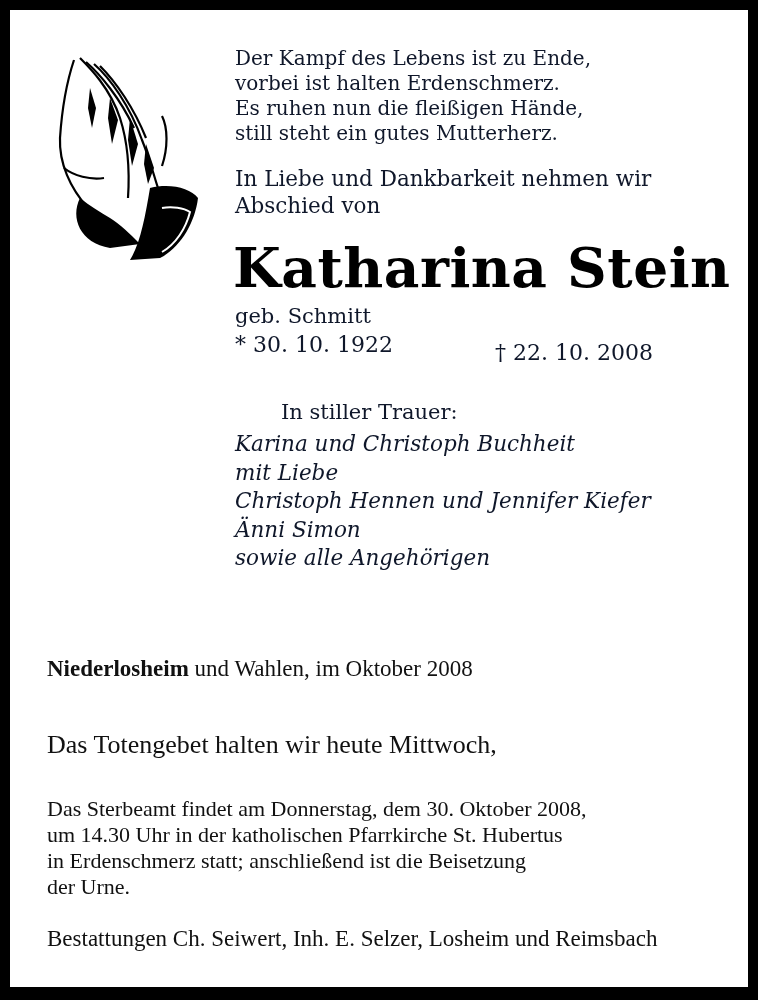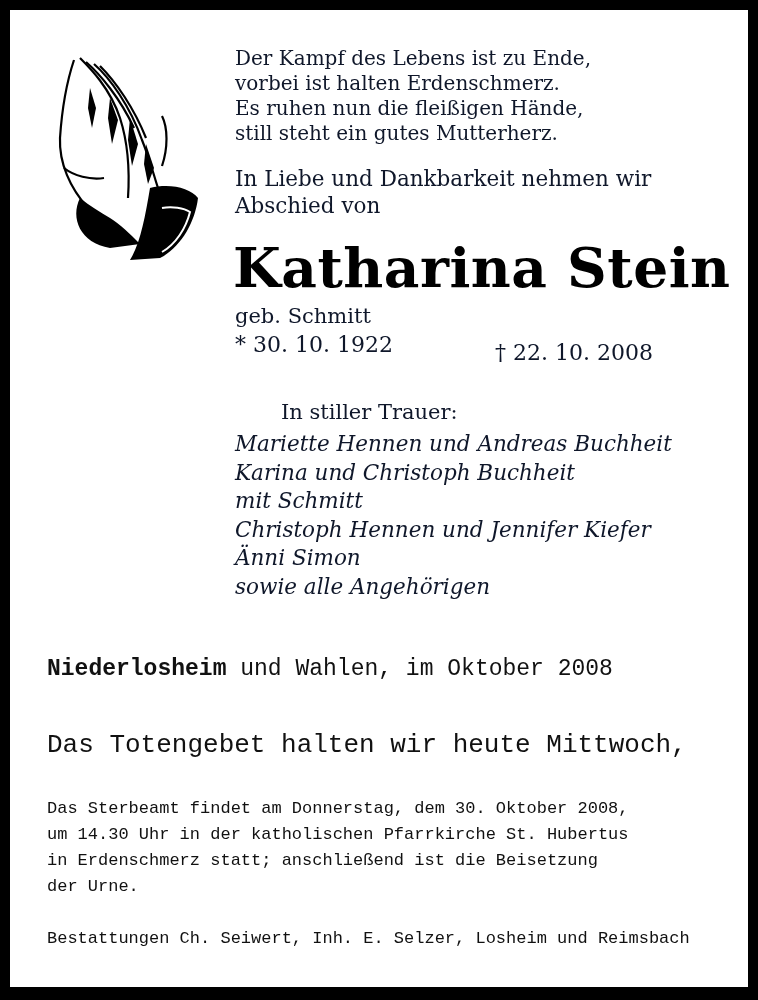--- a/index.html
+++ b/index.html
@@ -1,34 +1,34 @@
 <!DOCTYPE html>
 <html><head>
 <meta charset="utf-8">
 <style>
   html,body{margin:0;padding:0;background:#000;}
   body{width:758px;height:1000px;position:relative;overflow:hidden;}
   .sheet{position:absolute;left:10px;top:10px;width:738px;height:977px;background:#fff;}
   .serif{font-family:"DejaVu Serif","Liberation Serif",serif;color:#0f172a;}
-  .cond{font-family:Liberation Mono, monospace;color:#111;}
+  .cond{font-family:Liberation Serif, serif;color:#111;}
   .hands{position:absolute;left:40px;top:38px;width:150px;height:212px;}
   .poem{position:absolute;left:225px;top:36px;font-size:20px;line-height:25px;}
   .farewell{position:absolute;left:225px;top:155px;font-size:21.5px;line-height:27px;}
   .name{position:absolute;left:223px;top:225px;font-size:55px;font-weight:bold;line-height:66px;letter-spacing:0.5px;font-family:"DejaVu Serif",serif;}
   .born{position:absolute;left:225px;top:292px;font-size:21px;line-height:28px;}
   .dates{position:absolute;left:225px;top:321px;font-size:22px;line-height:28px;width:460px;}
   .dates .death{position:absolute;left:260px;top:0;margin-top:8px;}
   .mourn{position:absolute;left:225px;top:388px;font-size:21px;line-height:28px;margin-left:46px;}
   .list{position:absolute;left:225px;top:420px;font-size:21.5px;line-height:28.5px;font-style:italic;}
   .list div{white-space:nowrap;}
   .place{position:absolute;left:37px;top:644px;font-size:23px;line-height:30px;}
   .place b{font-weight:bold;}
   .p1{position:absolute;left:37px;top:722px;font-size:26px;line-height:26px;}
-  .p2{position:absolute;left:37px;top:786px;font-size:17px;line-height:26px;}
-  .footer{position:absolute;left:37px;top:916px;font-size:17px;line-height:26px;}
+  .p2{position:absolute;left:37px;top:786px;font-size:22px;line-height:26px;}
+  .footer{position:absolute;left:37px;top:916px;font-size:23px;line-height:26px;}
   .cond div{white-space:nowrap;}
 </style>
 </head>
 <body>
 
 <div class="sheet">
 
   <svg class="hands" viewBox="0 0 150 212">
     <g fill="none" stroke="#000" stroke-width="2.2" stroke-linejoin="round">
       <path d="M24 12 C18 30 12 60 10 90 C9 115 20 140 38 160 L52 175"></path>
@@ -67,23 +67,22 @@
   <div class="born serif">geb. Schmitt</div>
 
   <div class="dates serif">
     <span>* 30. 10. 1922</span>
     <span class="death">† 22. 10. 2008</span>
   </div>
 
   <div class="mourn serif">In stiller Trauer:</div>
 
   <div class="list serif">
-    <div>Mariette Hennen und Andreas Buchheit</div>
     <div>Karina und Christoph Buchheit</div>
-    <div>mit Schmitt</div>
+    <div>mit Liebe</div>
     <div>Christoph Hennen und Jennifer Kiefer</div>
     <div>Änni Simon</div>
     <div>sowie alle Angehörigen</div>
   </div>
 
   <div class="place cond">
     <b>Niederlosheim</b><span> und Wahlen, im Oktober 2008</span>
   </div>
 
   <div class="p1 cond">

